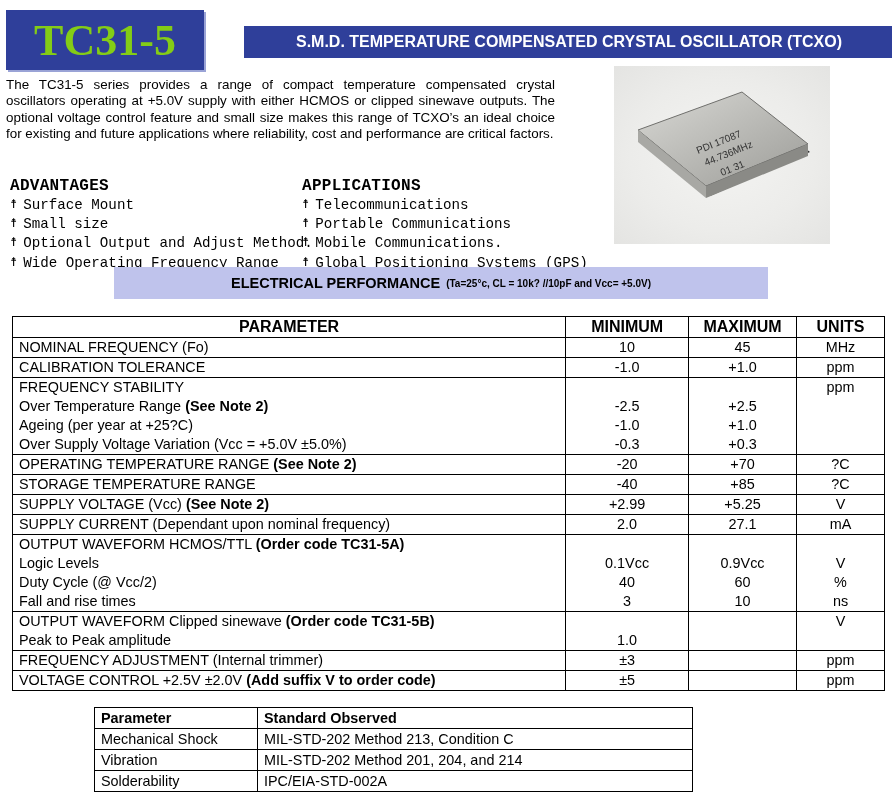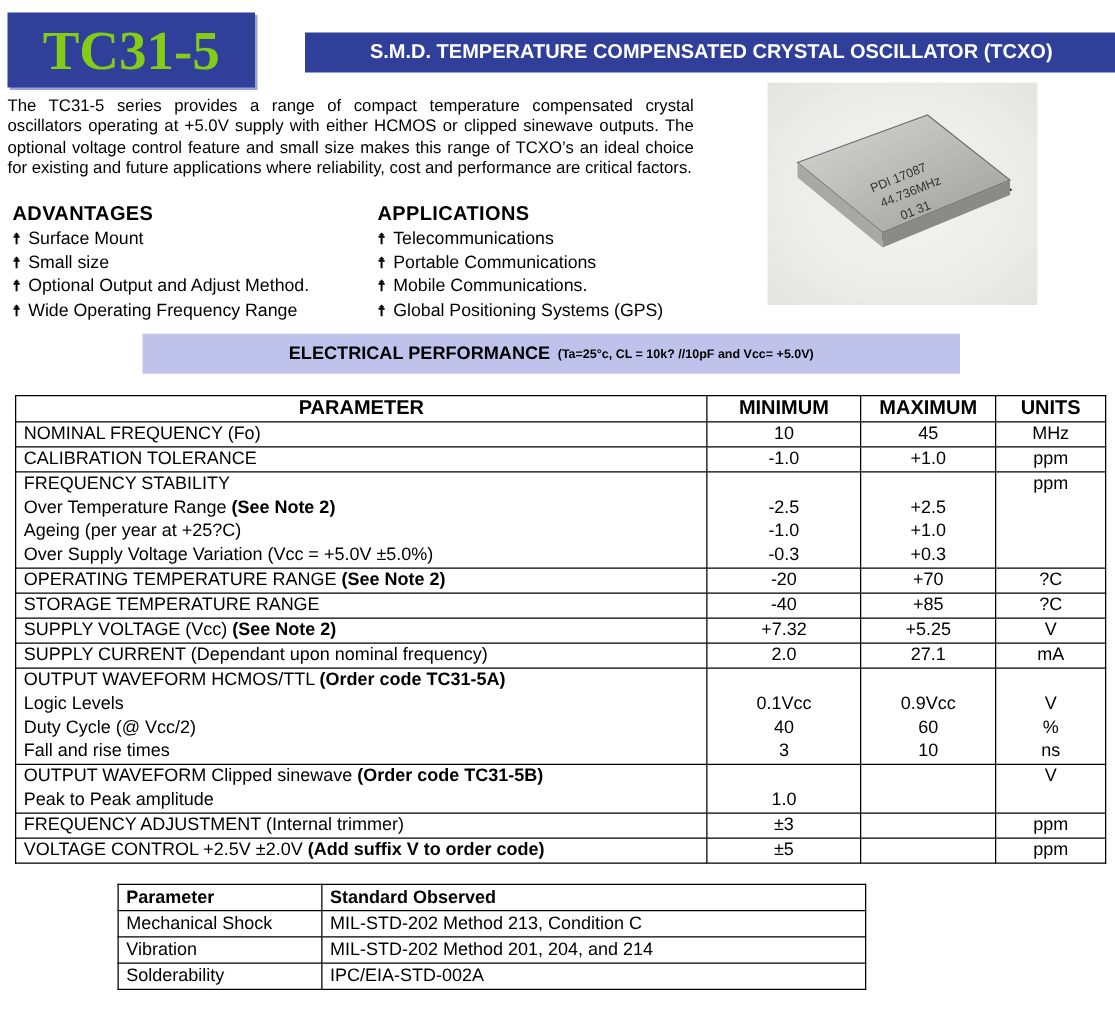--- a/index.html
+++ b/index.html
@@ -20,21 +20,21 @@
     display: flex; align-items: center; justify-content: center;
   }
   .intro {
     position: absolute; left: 6px; top: 77px; width: 549px;
     font-size: 13.4px; line-height: 16.3px; text-align: justify;
   }
   .photo {
     position: absolute; left: 614px; top: 66px; width: 216px; height: 178px;
     background: radial-gradient(ellipse at center, #f4f4f2 0%, #ececea 60%, #e4e4e2 100%);
   }
-  .section-col { position: absolute; top: 163px; font-family: Liberation Sans, sans-serif; }
+  .section-col { position: absolute; top: 177px; font-family: Liberation Mono, monospace; }
   .section-col h3 { font-size: 16px; font-weight: bold; letter-spacing: 0.3px; margin-bottom: 1px; }
   .section-col li { list-style: none; font-size: 14.2px; line-height: 19.2px; display: flex; align-items: center; }
   .cross { font-size: 12px; margin-right: 6px; font-weight: bold; }
   .col-adv { left: 10px; }
   .col-app { left: 302px; }
 
   .elec-banner {
     position: absolute; left: 114px; top: 267px; width: 654px; height: 32px;
     background: #bfc3ec; font-weight: bold; font-size: 14.5px;
     display: flex; align-items: center; justify-content: center; gap: 6px;
@@ -225,21 +225,21 @@
         </td>
         <td class="num">
           <span class="line" style="display:block;min-height:19px">?C</span>
         </td>
       </tr>
       <tr>
         <td class="par">
           <span class="line"><span>SUPPLY VOLTAGE (Vcc) </span><b>(See Note 2)</b></span>
         </td>
         <td class="num">
-          <span class="line" style="display:block;min-height:19px">+7.32</span>
+          <span class="line" style="display:block;min-height:19px">+2.99</span>
         </td>
         <td class="num">
           <span class="line" style="display:block;min-height:19px">+5.25</span>
         </td>
         <td class="num">
           <span class="line" style="display:block;min-height:19px">V</span>
         </td>
       </tr>
       <tr>
         <td class="par">

